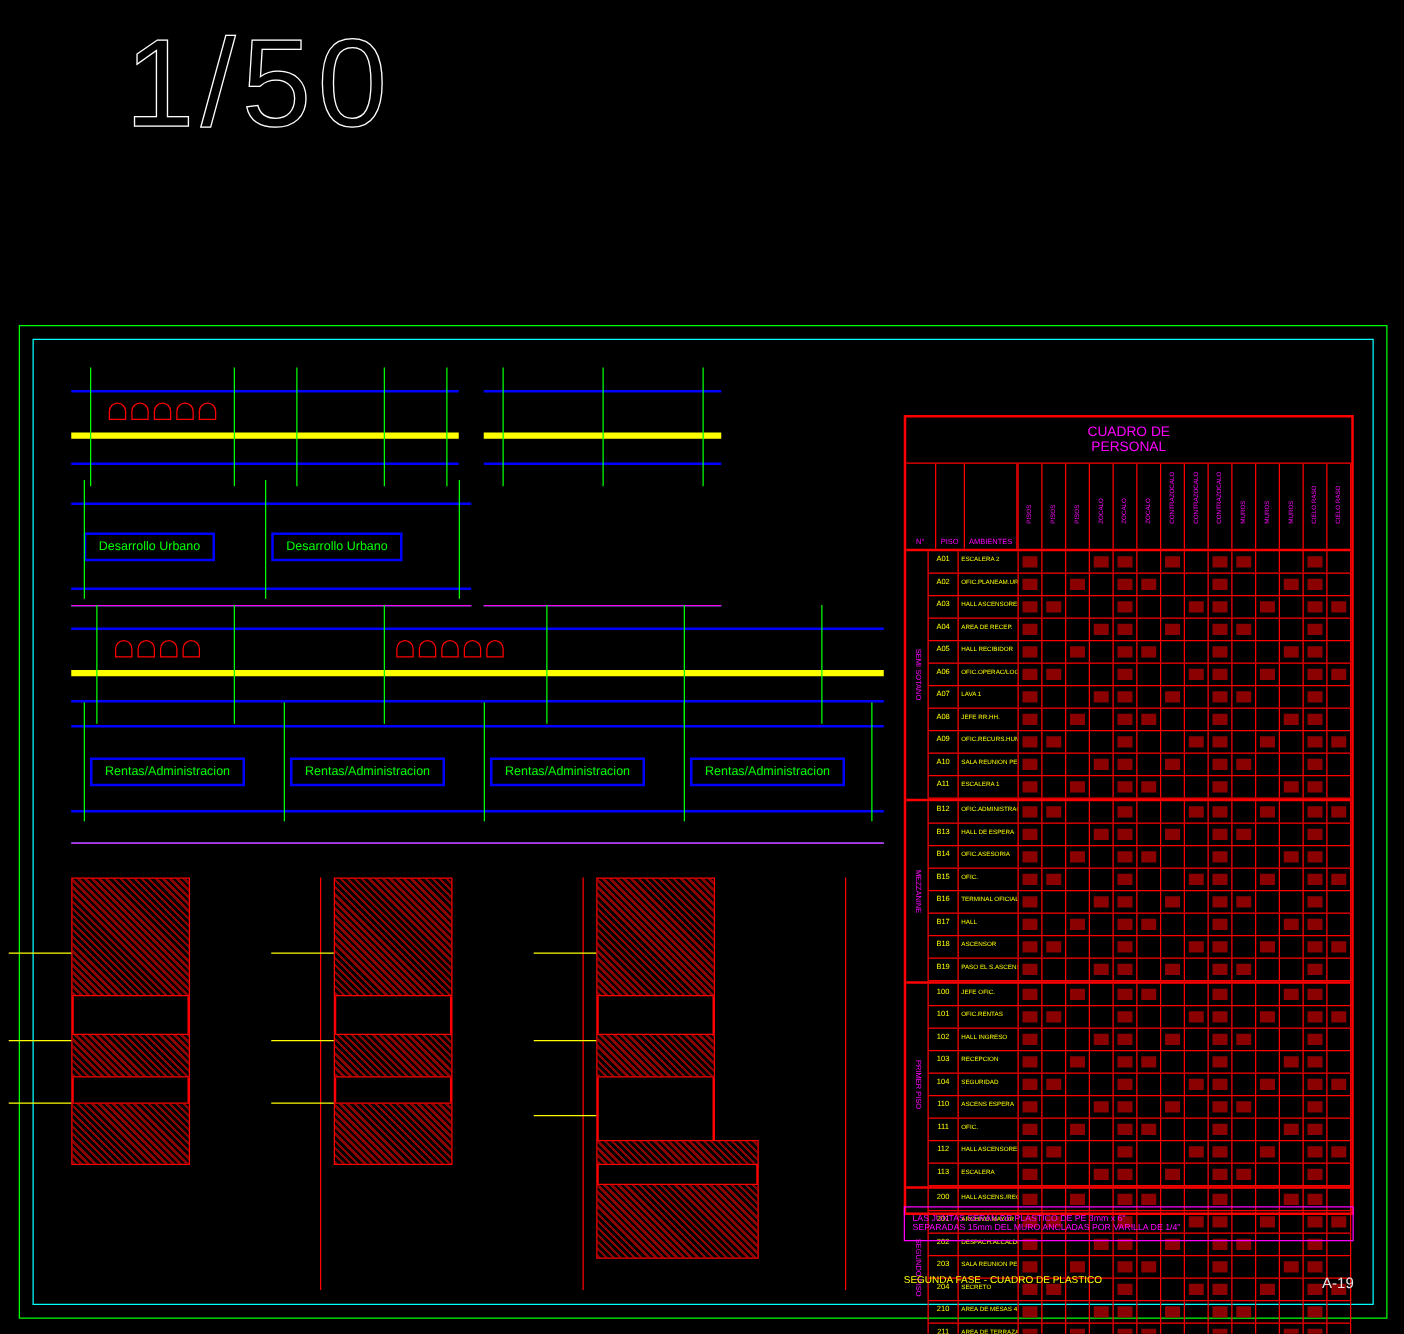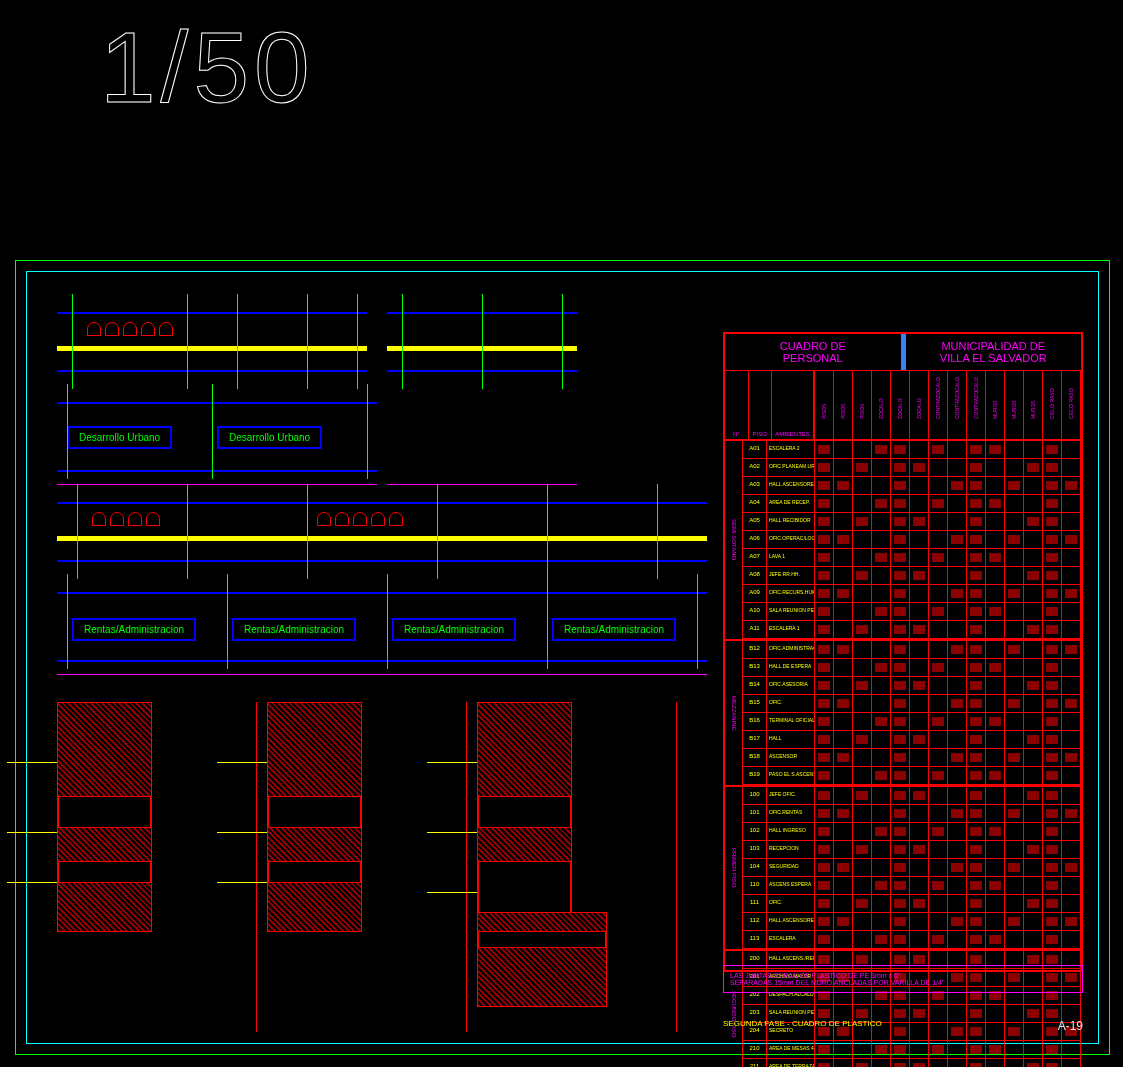--- a/index.html
+++ b/index.html
@@ -7,21 +7,21 @@
 .scale-text{position:absolute;top:10px;left:100px;font-size:100px;font-weight:100;color:#fff;font-family:Arial,sans-serif;letter-spacing:5px;-webkit-text-stroke:1px #fff;color:transparent}
 .sheet-border{position:absolute;top:260px;left:15px;width:1095px;height:795px;border:1px solid #0f0}
 .sheet-inner{position:absolute;top:10px;left:10px;right:10px;bottom:10px;border:1px solid #00ffff}
 .drawings-area{position:absolute;left:10px;top:20px;width:690px;height:740px}
 .section{position:absolute;border-top:2px solid #00f;border-bottom:2px solid #00f}
 .section.s1{top:20px;left:20px;width:310px;height:60px}
 .section.s2{top:20px;left:350px;width:190px;height:60px}
 .section.s3{top:110px;left:20px;width:320px;height:70px}
 .section.s4{top:110px;left:350px;width:190px;height:70px}
 .section.s5{top:210px;left:20px;width:650px;height:60px}
-.section.s6{top:300px;left:20px;width:650px;height:70px}
+.section.s6{top:288px;left:20px;width:650px;height:70px}
 .section .tick{position:absolute;top:-20px;width:1px;height:95px;background:#0f0}
 .section .yellow-line{position:absolute;left:0;right:0;height:5px;background:#ff0}
 .section .red-seat{position:absolute;top:8px;width:14px;height:14px;border:1px solid #f00;border-radius:50% 50% 0 0}
 .label-box{position:absolute;background:#000;border:2px solid #00f;padding:4px 10px;color:#0f0;font-size:10px;white-space:nowrap}
 .below-line{position:absolute;height:1px;background:#0ff;border-bottom:1px solid #ff00ff}
 .wall-detail{position:absolute;width:170px;height:330px}
 .wall-detail .slab{height:30px;background:repeating-linear-gradient(45deg,#8b0000 0,#8b0000 2px,#000 2px,#000 4px);border:1px solid #f00}
 .wall-detail .gap{height:30px;border-left:2px solid #f00;border-right:2px solid #f00}
 .wall-detail .dim-v{position:absolute;right:-30px;top:0;bottom:0;width:1px;background:#f00}
 .wall-detail .leader{position:absolute;left:-50px;width:50px;border-top:1px solid #ff0}
@@ -155,21 +155,20 @@
     <div class="dim-v"></div>
     <div class="leader" style="top:60px"></div>
           <div class="leader" style="top:130px"></div>
           <div class="leader" style="top:190px"></div>
   </div>
 </div>
 
 <div class="table-area">
   <div class="table-title">
     <div><span>CUADRO DE</span><br><span>PERSONAL</span></div>
-    <div><span>MUNICIPALIDAD DE</span><br><span>VILLA EL SALVADOR</span></div>
   </div>
   <div class="col-headers">
     <div class="side">
       <div>N°</div>
       <div>PISO</div>
       <div style="flex:2">AMBIENTES</div>
     </div>
     <div class="cols" id="col-headers-cols">
             <div>
               <span>PISOS</span>

